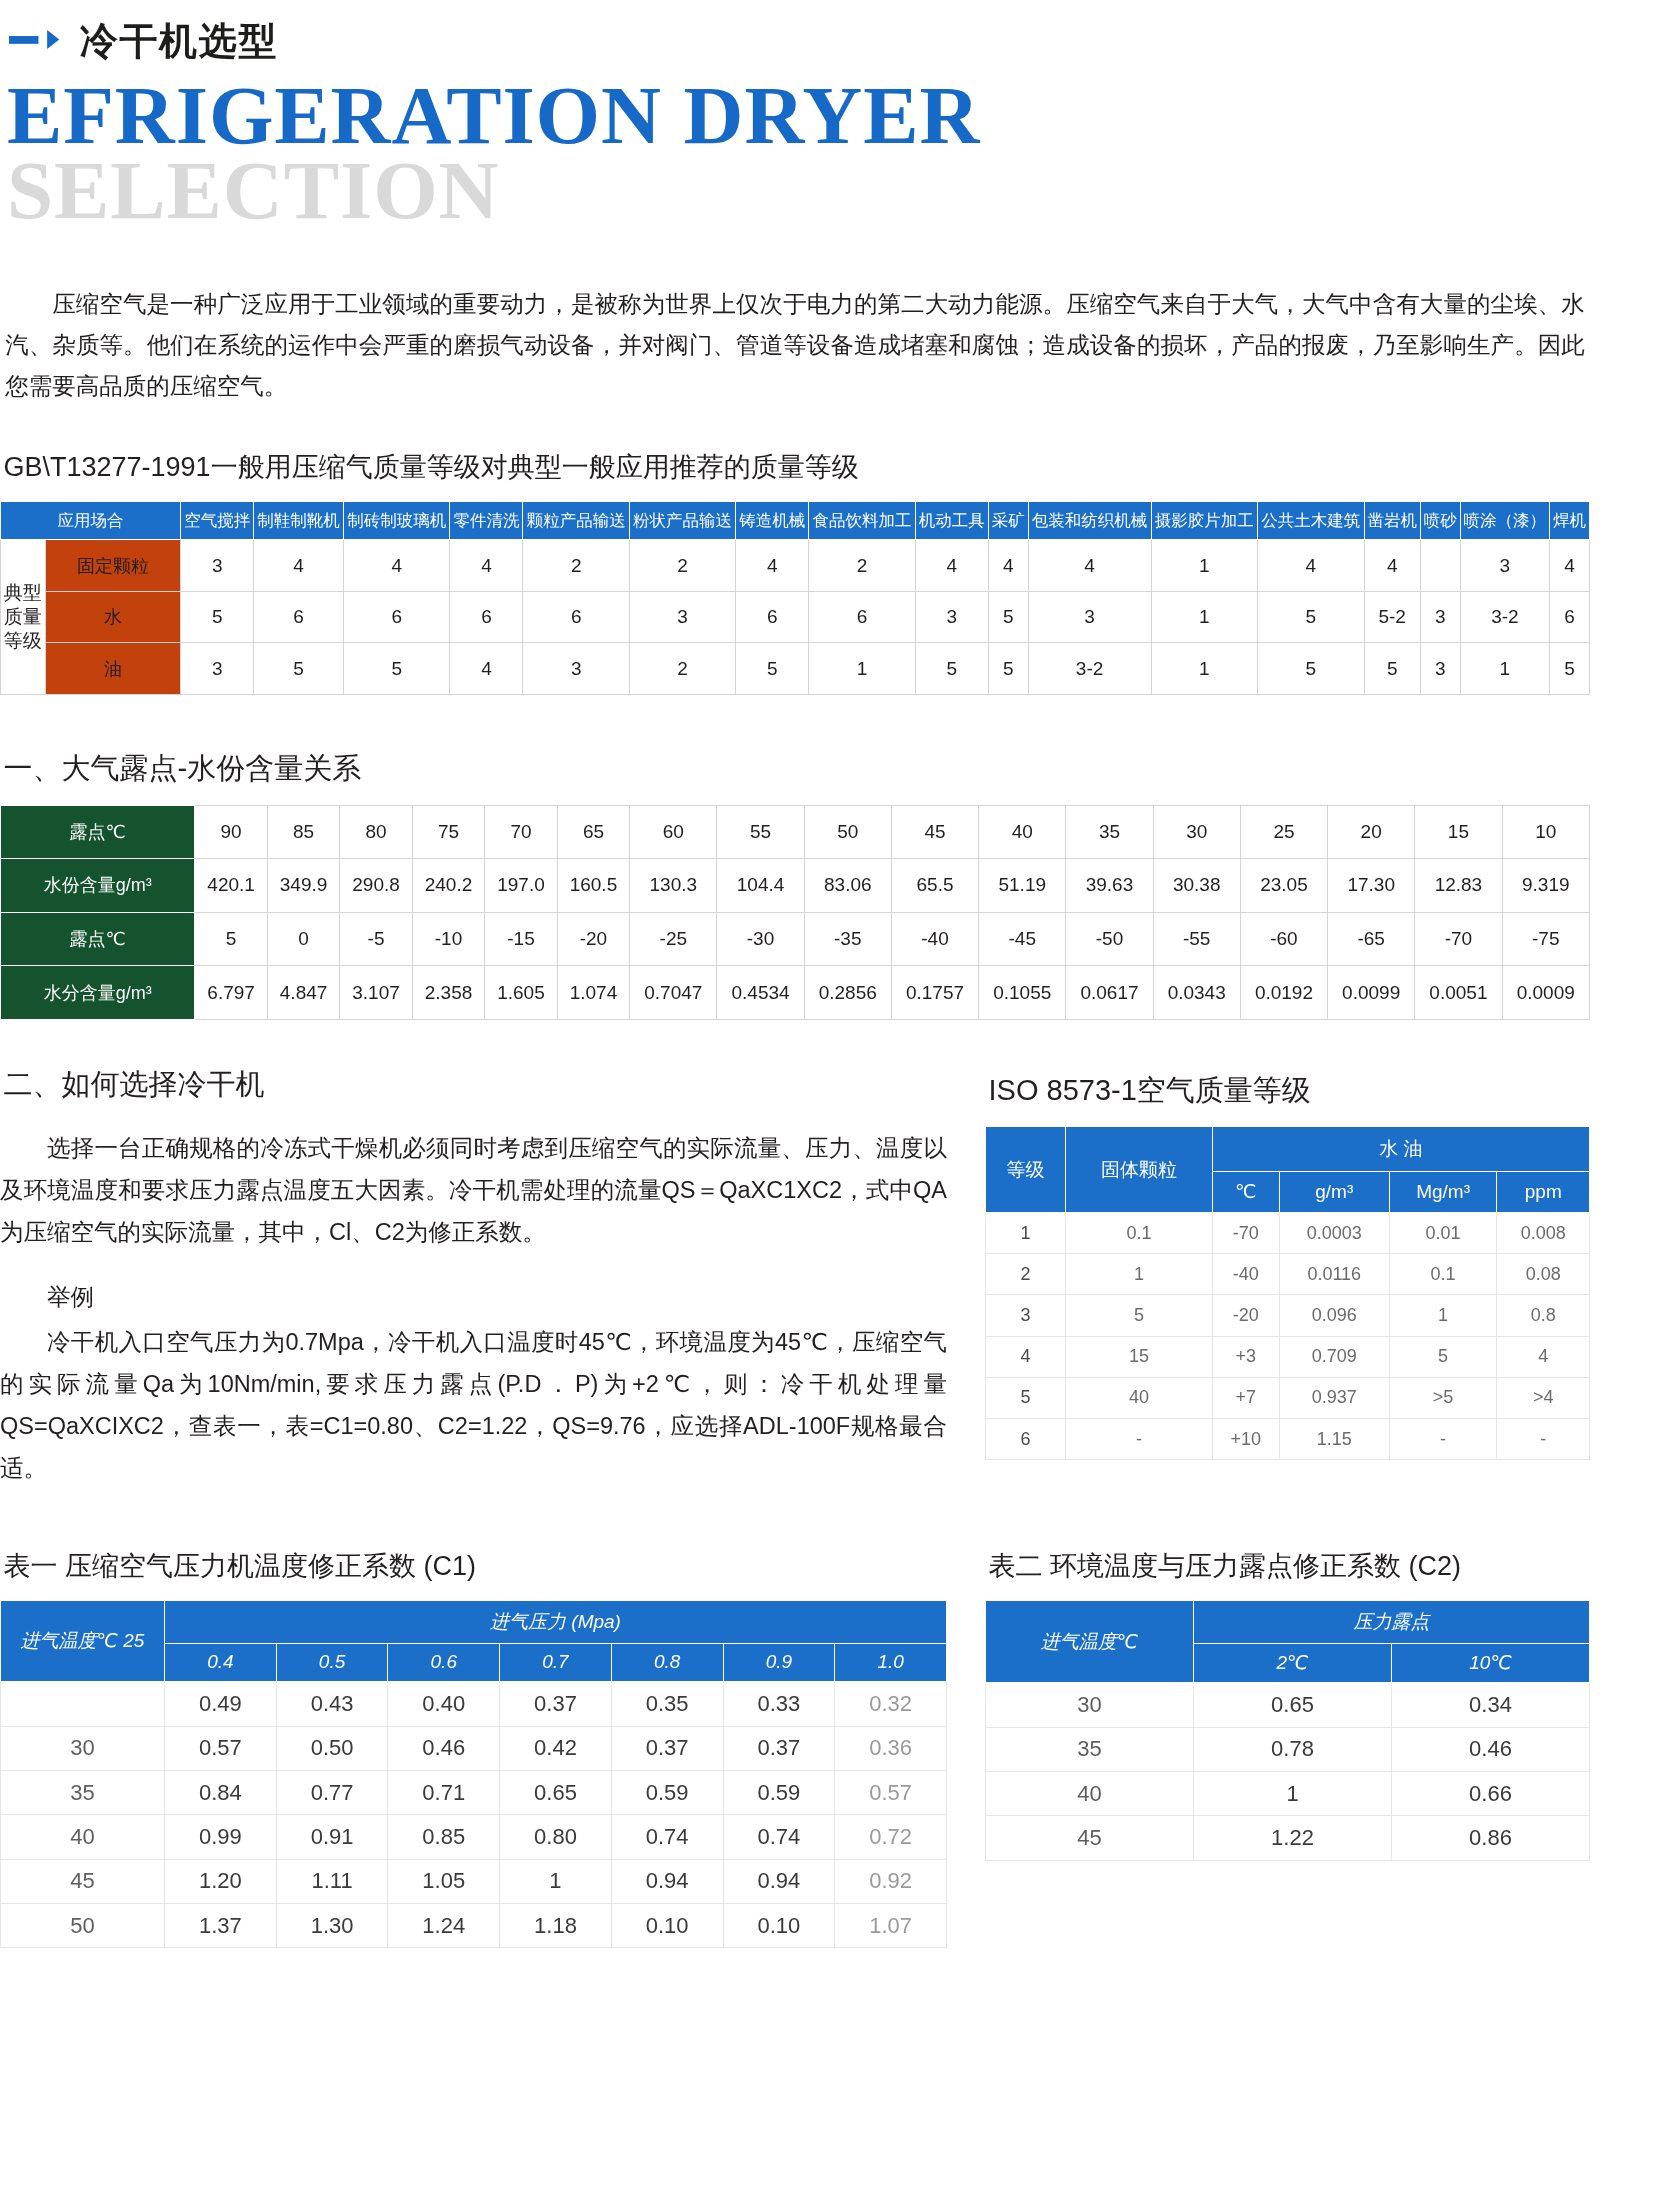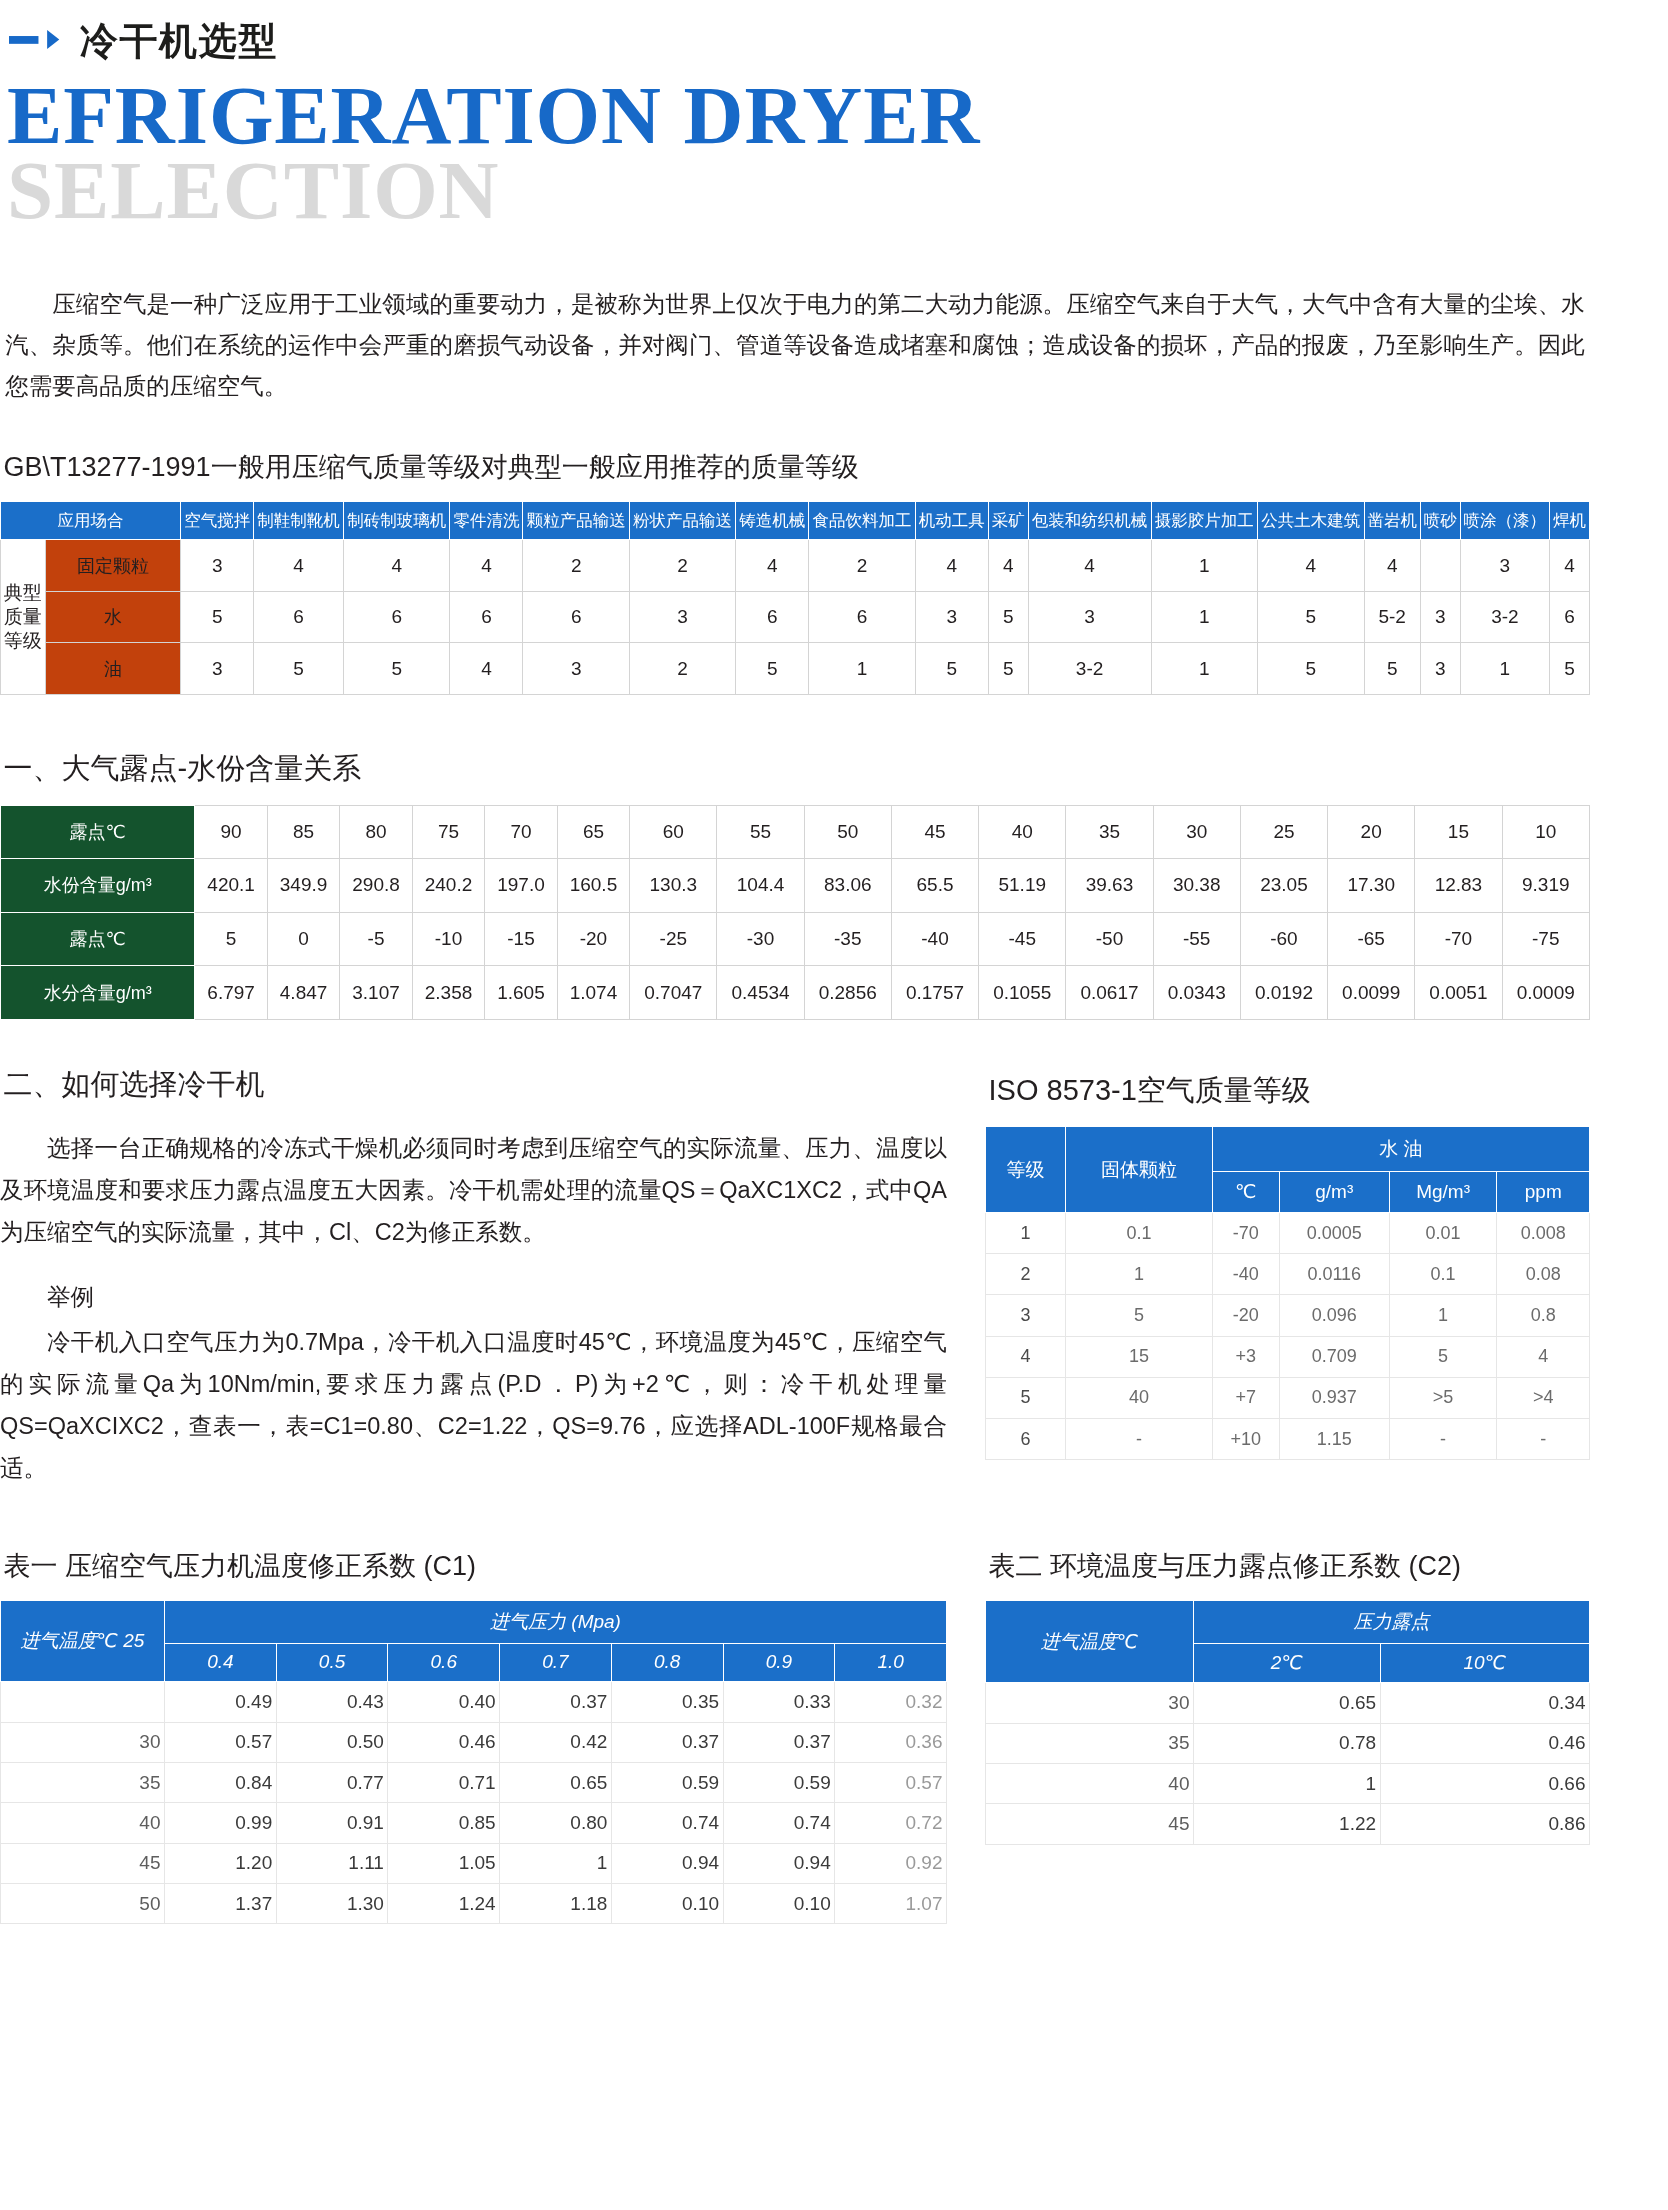--- a/index.html
+++ b/index.html
@@ -81,21 +81,21 @@
     border:0.9px solid #e6e6e6;text-align:center;font-size:18px;color:#6b6b6b;padding:9.6px 3.5px;
   }
   .iso-table td.first{color:#4a4a4a;}
 
   
   .ct-title{font-size:27px;margin:50px 0 15.6px 3.5px;}
   .c-table{width:100%;border:0.9px solid #e2e2e2;}
   .c-table th{
     background:#1b6fc9;color:#fff;font-weight:400;font-size:19px;border:0.9px solid #fff;padding:7.8px 3.5px;font-style:italic;
   }
-  .c-table td{border:0.9px solid #e6e6e6;text-align:right;font-size:19px;padding:8.7px 3.5px;color:#3a3a3a;}
+  .c-table td{border:0.9px solid #e6e6e6;text-align:center;font-size:22px;padding:8.7px 3.5px;color:#3a3a3a;}
   .c-table td.dim{color:#9a9a9a;}
   .c-table td.lab{color:#5e5e5e;}
   .cornercell{
     background:#1b6fc9;color:#fff;font-size:18px;line-height:1.25;text-align:center;
     vertical-align:middle;border:0.9px solid #fff;padding:5.2px 3.5px;
   }
 </style>
 </head>
 <body>
 
@@ -312,21 +312,21 @@
                 <th>g/m³</th>
                 <th>Mg/m³</th>
                 <th>ppm</th>
               </tr>
           </thead>
           <tbody id="iso-body">
               <tr>
                 <td class="first">1</td>
                 <td>0.1</td>
                 <td>-70</td>
-                <td>0.0005</td>
+                <td>0.0003</td>
                 <td>0.01</td>
                 <td>0.008</td>
               </tr>
               <tr>
                 <td class="first">2</td>
                 <td>1</td>
                 <td>-40</td>
                 <td>0.0116</td>
                 <td>0.1</td>
                 <td>0.08</td>

